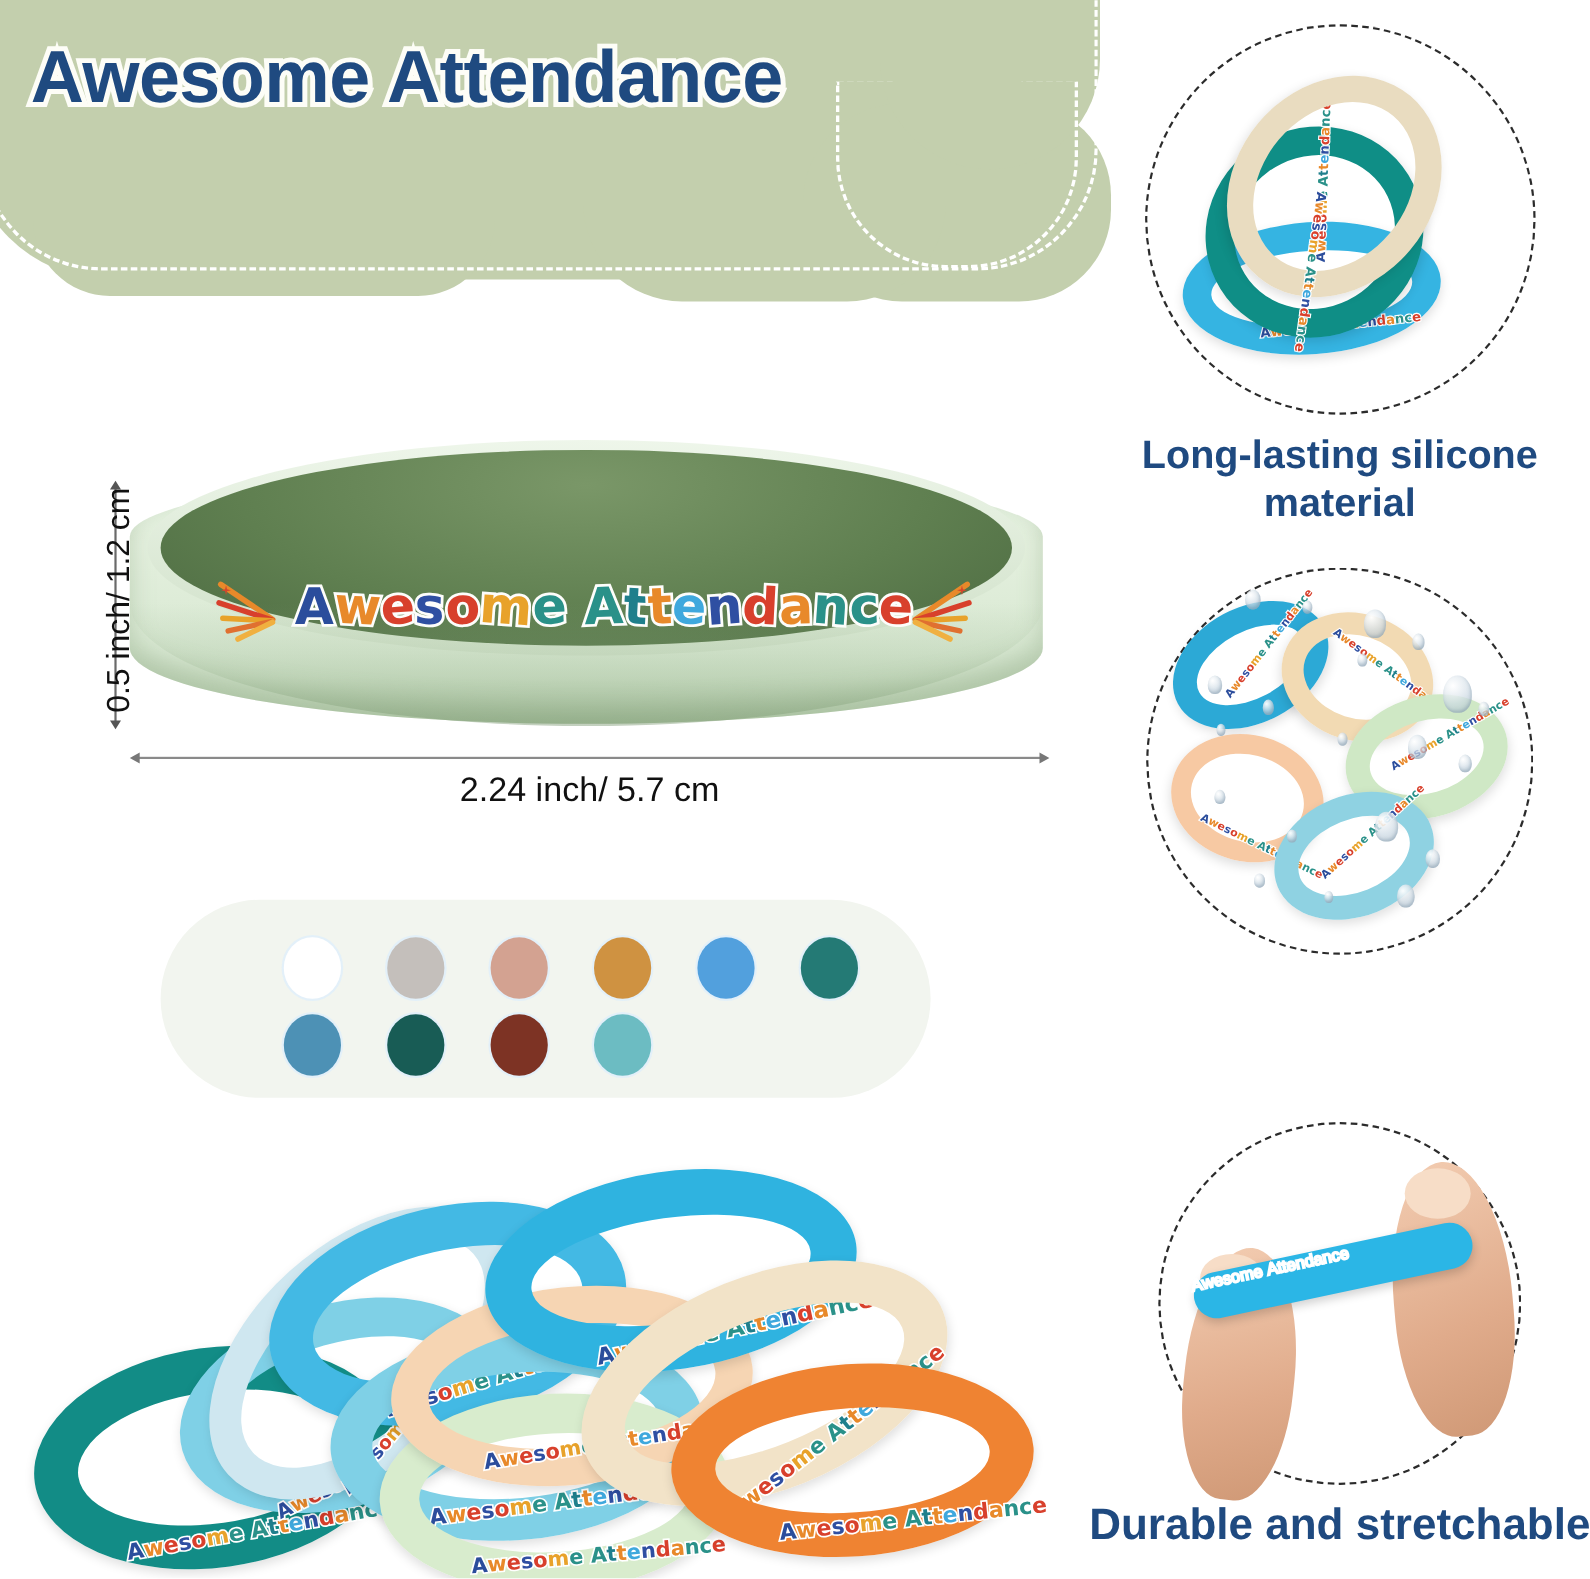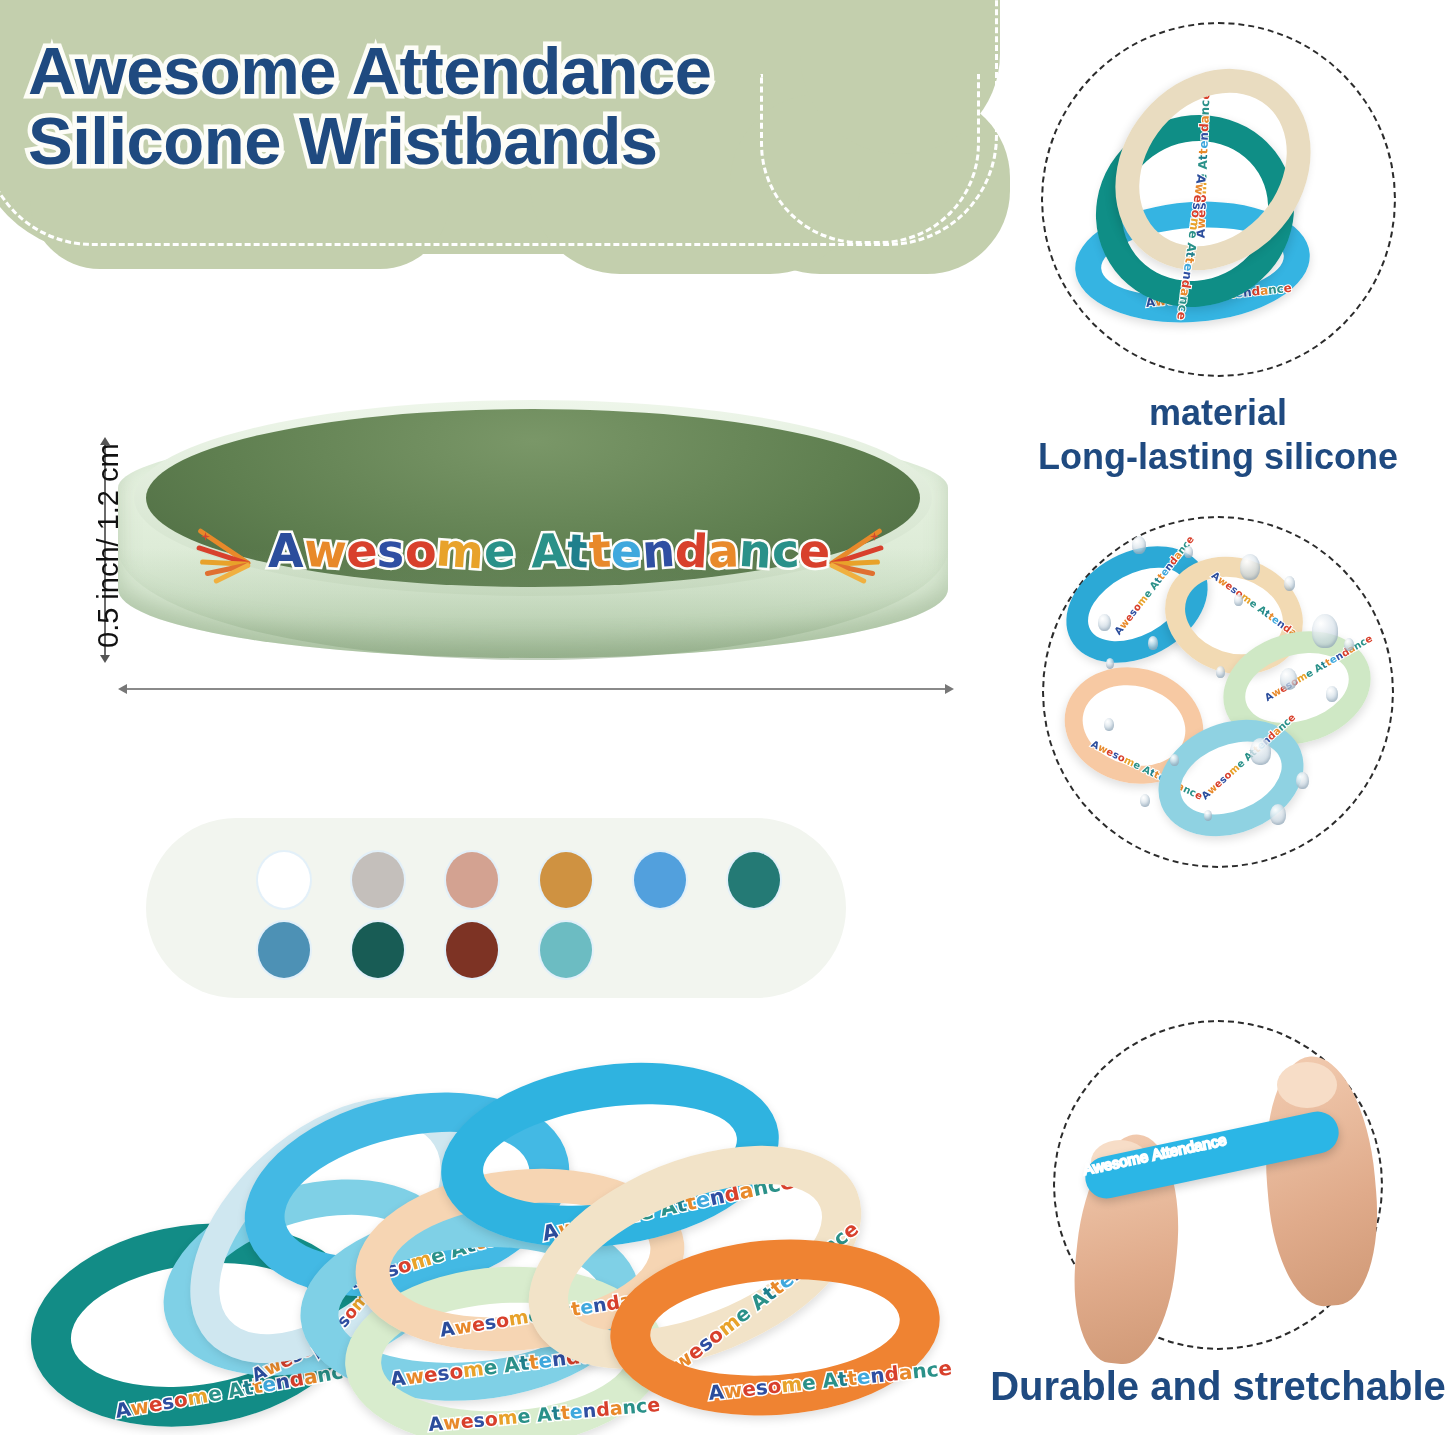--- a/index.html
+++ b/index.html
@@ -134,21 +134,20 @@
     <div class="blob-lobe blob-l3"></div>
     <div class="blob-lobe blob-l4"></div>
     <div class="blob-lobe blob-l5"></div>
     <div class="blob-lobe blob-l6"></div>
     <div class="blob-dash"></div>
     <div class="blob-dash2"></div>
   </div>
 
   <div class="title-text">
     <div class="title-line">Awesome Attendance</div>
-    <div class="title-line">Silicone Wristbands</div>
   </div>
 
   <div class="hero">
     <div class="hero-body"></div>
     <div class="hero-lip">
       <div class="hero-lip-in"></div>
     </div>
     <div class="hero-shade"></div>
 
     <div class="band-logo">
@@ -171,20 +170,21 @@
       <div class="band-word" id="heroWord"><span style="color: rgb(43, 77, 156); transform: rotate(0deg);">A</span><span style="color: rgb(232, 137, 42); transform: rotate(3deg);">w</span><span style="color: rgb(216, 64, 44); transform: rotate(-4deg);">e</span><span style="color: rgb(47, 79, 162); transform: rotate(2deg);">s</span><span style="color: rgb(216, 64, 44); transform: rotate(-2deg);">o</span><span style="color: rgb(232, 162, 42); transform: rotate(4deg);">m</span><span style="color: rgb(42, 145, 137); transform: rotate(-3deg);">e</span><span style="color: rgb(0, 0, 0); transform: rotate(0deg);">&nbsp;</span><span style="color: rgb(42, 145, 137); transform: rotate(-2deg);">A</span><span style="color: rgb(31, 127, 140); transform: rotate(3deg);">t</span><span style="color: rgb(232, 137, 42); transform: rotate(-3deg);">t</span><span style="color: rgb(63, 168, 221); transform: rotate(2deg);">e</span><span style="color: rgb(47, 79, 162); transform: rotate(-4deg);">n</span><span style="color: rgb(216, 64, 44); transform: rotate(3deg);">d</span><span style="color: rgb(232, 137, 42); transform: rotate(-2deg);">a</span><span style="color: rgb(42, 145, 137); transform: rotate(4deg);">n</span><span style="color: rgb(42, 145, 137); transform: rotate(-3deg);">c</span><span style="color: rgb(216, 64, 44); transform: rotate(2deg);">e</span></div>
     </div>
   </div>
 
   <div class="dim-v-line"></div>
   <div class="dim-v-label-pos">
     <div style="transform:rotate(-90deg);transform-origin:left top;font-size:29px;color:#111;white-space:nowrap;">0.5 inch/ 1.2 cm</div>
   </div>
 
   <div class="dim-h-line"></div>
+  <div class="dim-h-label">2.24 inch/ 5.7 cm</div>
 
   <div class="swatch-panel" id="swatchPanel">
       <div class="sw glow" style="left: 112px; top: 34px; background: rgb(255, 255, 255);"></div>
       <div class="sw glow" style="left: 206px; top: 34px; background: rgb(196, 191, 187);"></div>
       <div class="sw glow" style="left: 300px; top: 34px; background: rgb(211, 162, 145);"></div>
       <div class="sw glow" style="left: 394px; top: 34px; background: rgb(207, 146, 65);"></div>
       <div class="sw glow" style="left: 488px; top: 34px; background: rgb(82, 160, 221);"></div>
       <div class="sw glow" style="left: 582px; top: 34px; background: rgb(36, 122, 117);"></div>
       <div class="sw glow" style="left: 112px; top: 104px; background: rgb(77, 145, 181);"></div>
       <div class="sw glow" style="left: 206px; top: 104px; background: rgb(24, 92, 85);"></div>
@@ -231,22 +231,22 @@
           <div class="rtext rt" style="font-size: 12px; left: 42px; top: 62px; transform: rotate(-2deg); -webkit-text-stroke: 2px rgb(255, 255, 255);"><span style="color: rgb(43, 77, 156);">A</span><span style="color: rgb(232, 137, 42);">w</span><span style="color: rgb(216, 64, 44);">e</span><span style="color: rgb(47, 79, 162);">s</span><span style="color: rgb(216, 64, 44);">o</span><span style="color: rgb(232, 162, 42);">m</span><span style="color: rgb(42, 145, 137);">e</span><span style="color: rgb(0, 0, 0);">&nbsp;</span><span style="color: rgb(42, 145, 137);">A</span><span style="color: rgb(31, 127, 140);">t</span><span style="color: rgb(232, 137, 42);">t</span><span style="color: rgb(63, 168, 221);">e</span><span style="color: rgb(47, 79, 162);">n</span><span style="color: rgb(216, 64, 44);">d</span><span style="color: rgb(232, 137, 42);">a</span><span style="color: rgb(42, 145, 137);">n</span><span style="color: rgb(42, 145, 137);">c</span><span style="color: rgb(216, 64, 44);">e</span></div>
         </div>
         <div class="ring" style="left: 52px; top: 92px; width: 200px; height: 190px; border: 26px solid rgb(15, 142, 134); transform: rotate(-26deg); box-shadow: rgba(0, 0, 0, 0.13) 0px 4px 10px;">
           <div class="rtext rt" style="font-size: 12px; left: 28px; top: 24px; transform: rotate(-62deg); -webkit-text-stroke: 2px rgb(255, 255, 255);"><span style="color: rgb(43, 77, 156);">A</span><span style="color: rgb(232, 137, 42);">w</span><span style="color: rgb(216, 64, 44);">e</span><span style="color: rgb(47, 79, 162);">s</span><span style="color: rgb(216, 64, 44);">o</span><span style="color: rgb(232, 162, 42);">m</span><span style="color: rgb(42, 145, 137);">e</span><span style="color: rgb(0, 0, 0);">&nbsp;</span><span style="color: rgb(42, 145, 137);">A</span><span style="color: rgb(31, 127, 140);">t</span><span style="color: rgb(232, 137, 42);">t</span><span style="color: rgb(63, 168, 221);">e</span><span style="color: rgb(47, 79, 162);">n</span><span style="color: rgb(216, 64, 44);">d</span><span style="color: rgb(232, 137, 42);">a</span><span style="color: rgb(42, 145, 137);">n</span><span style="color: rgb(42, 145, 137);">c</span><span style="color: rgb(216, 64, 44);">e</span></div>
         </div>
         <div class="ring" style="left: 80px; top: 38px; width: 180px; height: 215px; border: 24px solid rgb(233, 220, 192); transform: rotate(40deg); box-shadow: rgba(0, 0, 0, 0.13) 0px 4px 10px;">
           <div class="rtext rt" style="font-size: 12px; left: 26px; top: 150px; transform: rotate(58deg); -webkit-text-stroke: 2px rgb(255, 255, 255);"><span style="color: rgb(43, 77, 156);">A</span><span style="color: rgb(232, 137, 42);">w</span><span style="color: rgb(216, 64, 44);">e</span><span style="color: rgb(47, 79, 162);">s</span><span style="color: rgb(216, 64, 44);">o</span><span style="color: rgb(232, 162, 42);">m</span><span style="color: rgb(42, 145, 137);">e</span><span style="color: rgb(0, 0, 0);">&nbsp;</span><span style="color: rgb(42, 145, 137);">A</span><span style="color: rgb(31, 127, 140);">t</span><span style="color: rgb(232, 137, 42);">t</span><span style="color: rgb(63, 168, 221);">e</span><span style="color: rgb(47, 79, 162);">n</span><span style="color: rgb(216, 64, 44);">d</span><span style="color: rgb(232, 137, 42);">a</span><span style="color: rgb(42, 145, 137);">n</span><span style="color: rgb(42, 145, 137);">c</span><span style="color: rgb(216, 64, 44);">e</span></div>
         </div>
       </div>
     <div class="fcaption">
+      <div>Long-lasting silicone</div>
       <div>material</div>
-      <div>Long-lasting silicone</div>
     </div>
   </div>
 
   <div class="feature f2">
     <div class="fcircle" id="f2c">
         <div class="ring" style="left: 18px; top: 34px; width: 150px; height: 105px; border: 22px solid rgb(44, 169, 214); transform: rotate(-28deg); box-shadow: rgba(0, 0, 0, 0.13) 0px 4px 10px;">
           <div class="rtext rt" style="font-size: 10px; left: 16px; top: 16px; transform: rotate(-24deg); -webkit-text-stroke: 2px rgb(255, 255, 255);"><span style="color: rgb(43, 77, 156);">A</span><span style="color: rgb(232, 137, 42);">w</span><span style="color: rgb(216, 64, 44);">e</span><span style="color: rgb(47, 79, 162);">s</span><span style="color: rgb(216, 64, 44);">o</span><span style="color: rgb(232, 162, 42);">m</span><span style="color: rgb(42, 145, 137);">e</span><span style="color: rgb(0, 0, 0);">&nbsp;</span><span style="color: rgb(42, 145, 137);">A</span><span style="color: rgb(31, 127, 140);">t</span><span style="color: rgb(232, 137, 42);">t</span><span style="color: rgb(63, 168, 221);">e</span><span style="color: rgb(47, 79, 162);">n</span><span style="color: rgb(216, 64, 44);">d</span><span style="color: rgb(232, 137, 42);">a</span><span style="color: rgb(42, 145, 137);">n</span><span style="color: rgb(42, 145, 137);">c</span><span style="color: rgb(216, 64, 44);">e</span></div>
         </div>
         <div class="ring" style="left: 120px; top: 40px; width: 140px; height: 115px; border: 20px solid rgb(242, 218, 179); transform: rotate(18deg); box-shadow: rgba(0, 0, 0, 0.13) 0px 4px 10px;">
           <div class="rtext rt" style="font-size: 10px; left: 14px; top: 18px; transform: rotate(18deg); -webkit-text-stroke: 2px rgb(255, 255, 255);"><span style="color: rgb(43, 77, 156);">A</span><span style="color: rgb(232, 137, 42);">w</span><span style="color: rgb(216, 64, 44);">e</span><span style="color: rgb(47, 79, 162);">s</span><span style="color: rgb(216, 64, 44);">o</span><span style="color: rgb(232, 162, 42);">m</span><span style="color: rgb(42, 145, 137);">e</span><span style="color: rgb(0, 0, 0);">&nbsp;</span><span style="color: rgb(42, 145, 137);">A</span><span style="color: rgb(31, 127, 140);">t</span><span style="color: rgb(232, 137, 42);">t</span><span style="color: rgb(63, 168, 221);">e</span><span style="color: rgb(47, 79, 162);">n</span><span style="color: rgb(216, 64, 44);">d</span><span style="color: rgb(232, 137, 42);">a</span><span style="color: rgb(42, 145, 137);">n</span><span style="color: rgb(42, 145, 137);">c</span><span style="color: rgb(216, 64, 44);">e</span></div>

